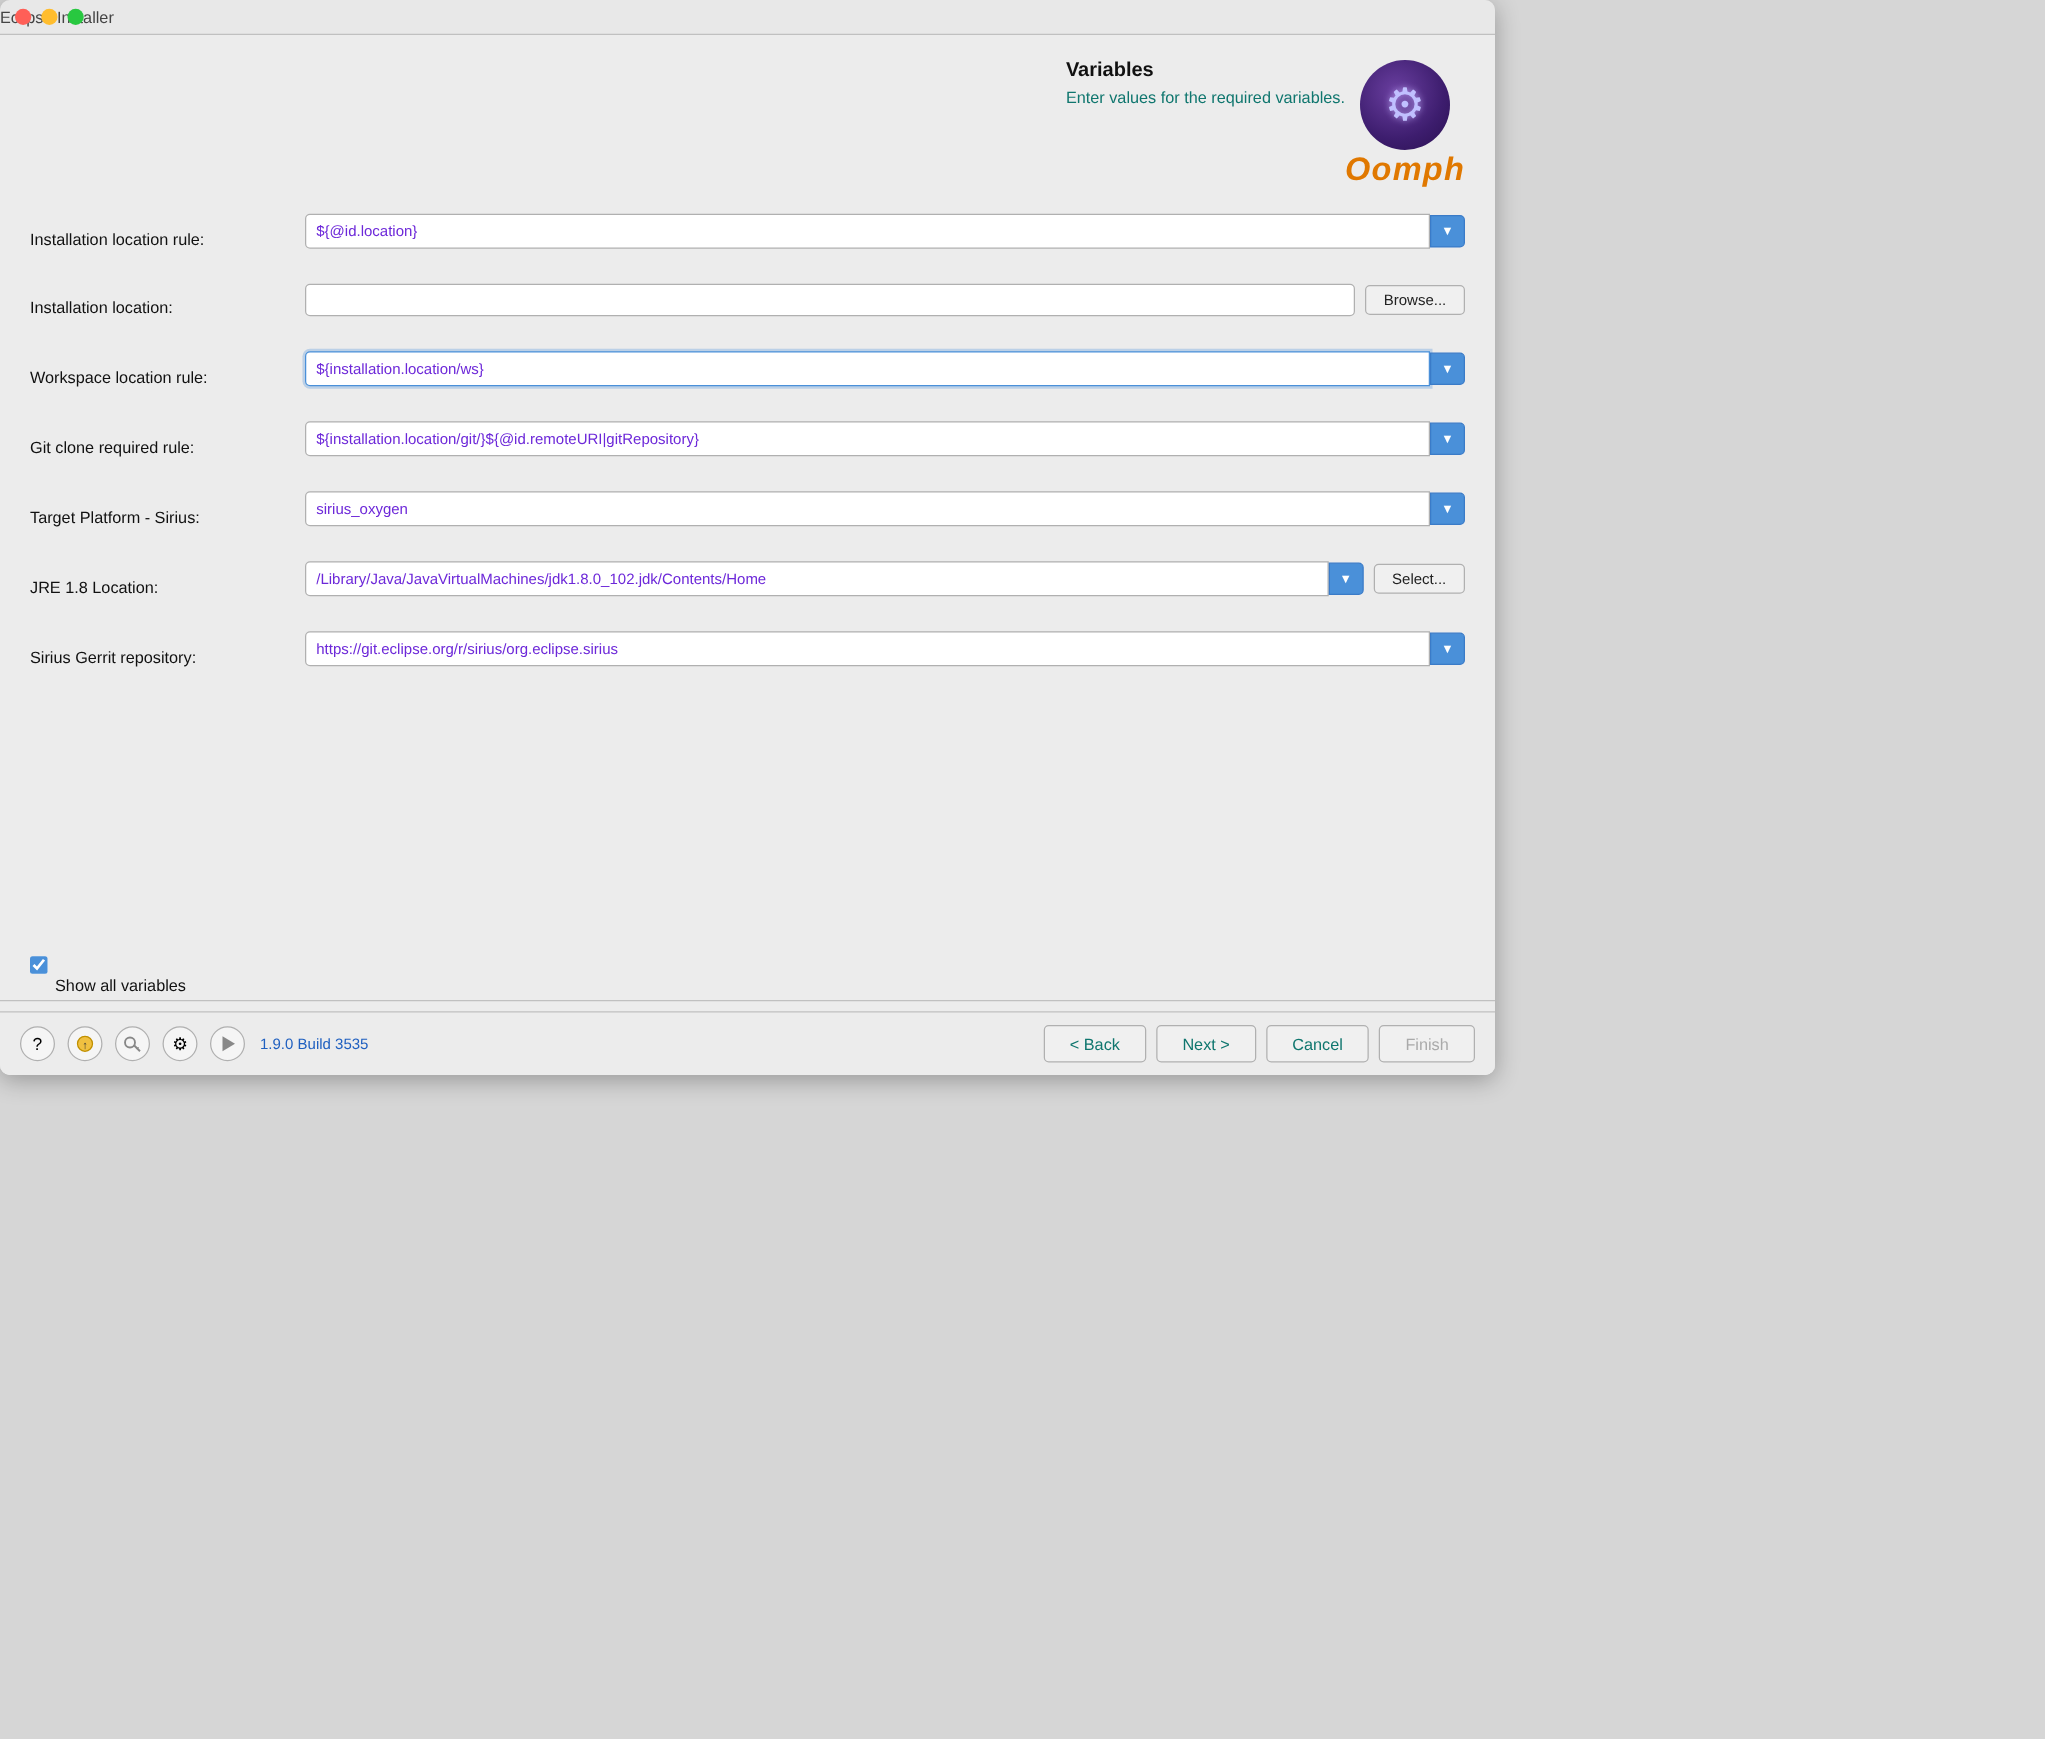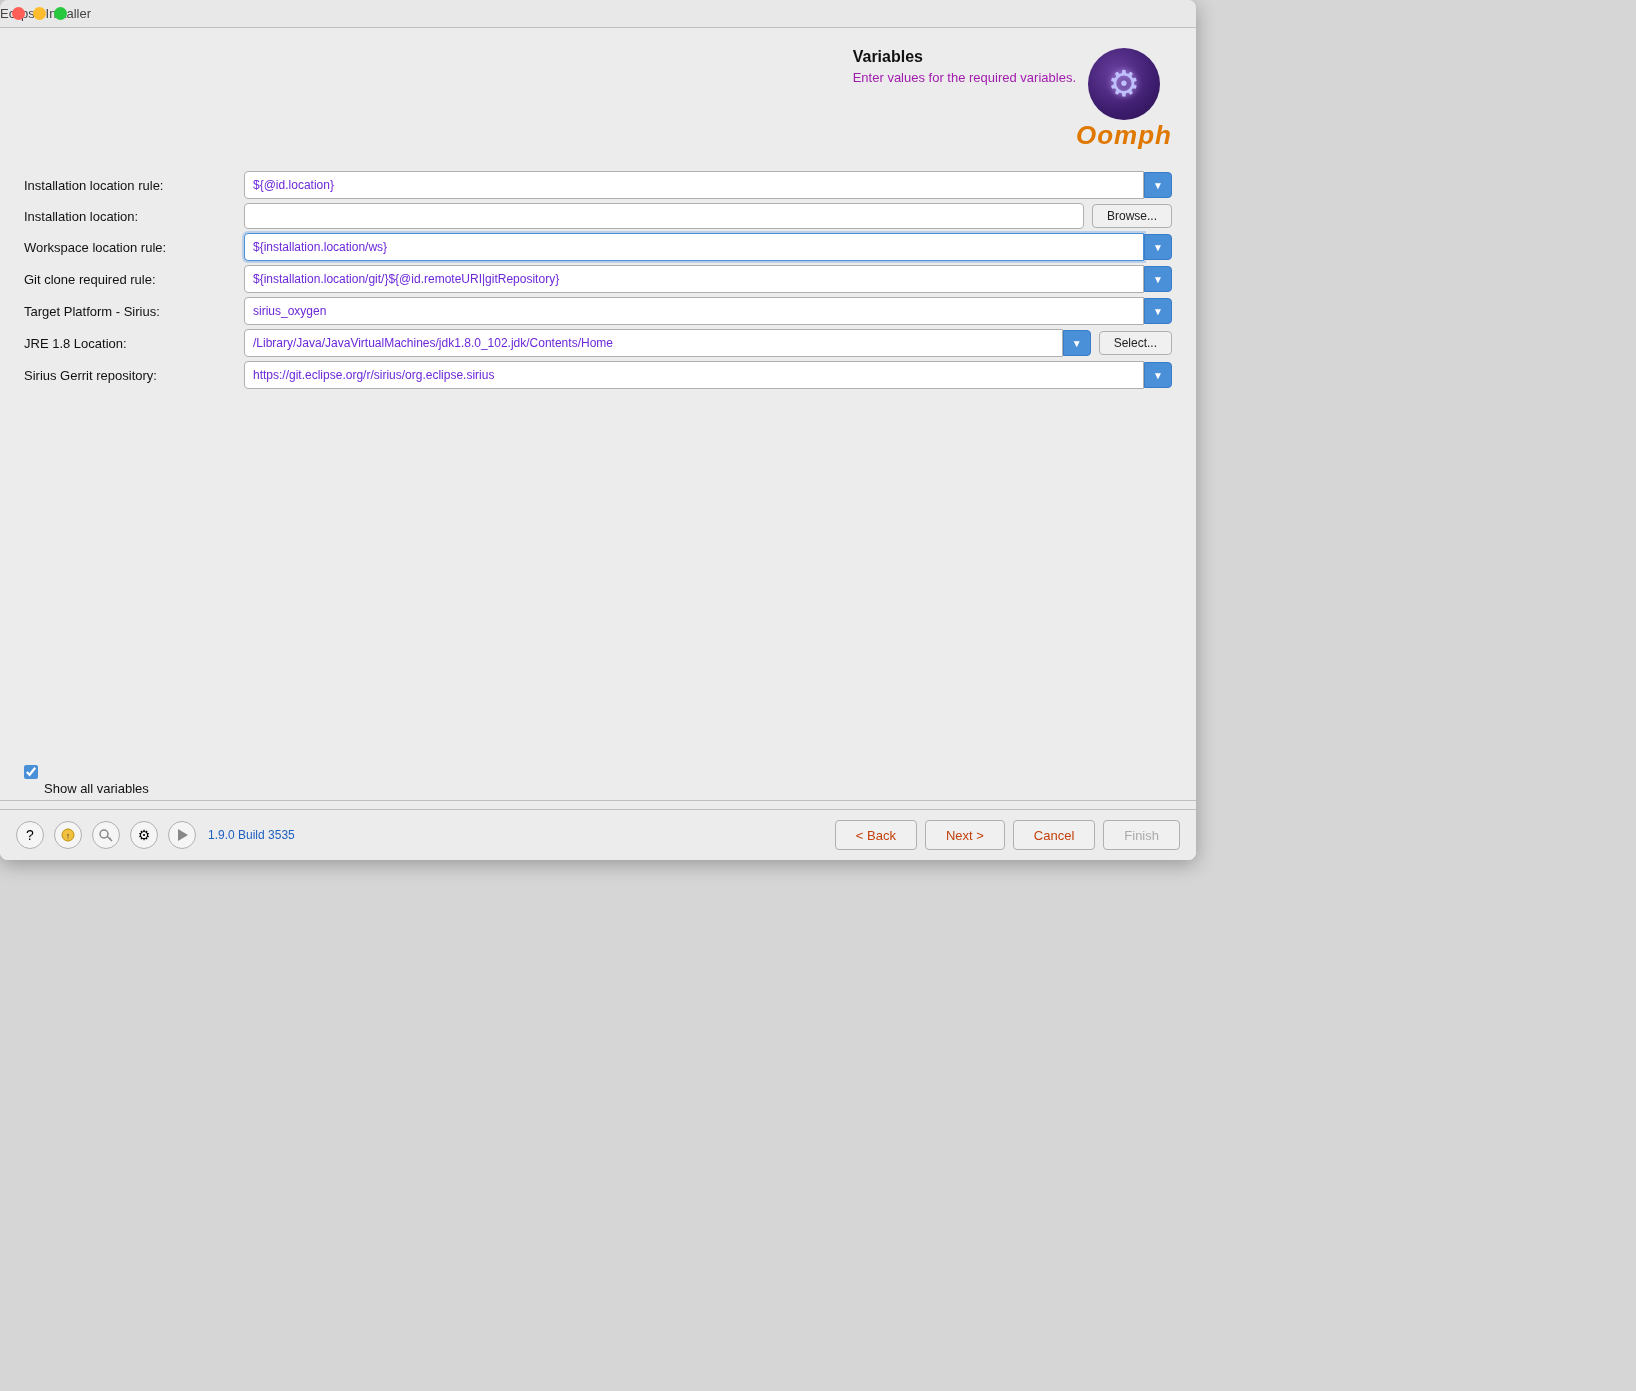--- a/index.html
+++ b/index.html
@@ -74,21 +74,21 @@
 
     .header-left h2 {
       font-size: 16px;
       font-weight: 700;
       color: #111;
       margin-bottom: 4px;
     }
 
     .header-left p {
       font-size: 13px;
-      color: #a21caf;
+      color: #0f766e;
     }
 
     
     .oomph-logo {
       display: flex;
       flex-direction: column;
       align-items: center;
       gap: 0;
     }
 
@@ -119,22 +119,22 @@
       letter-spacing: 1px;
     }
 
     
     .form-area {
       flex: 1;
     }
 
     .form-row {
       display: flex;
-      align-items: center;
-      margin-bottom: 4px;
+      align-items: flex-end;
+      margin-bottom: 28px;
     }
 
     .form-label {
       width: 220px;
       min-width: 220px;
       font-size: 13px;
       color: #111;
       text-align: left;
       padding-right: 10px;
     }
@@ -258,21 +258,21 @@
     }
 
     .nav-btn {
       height: 30px;
       padding: 0 20px;
       background: #f0f0f0;
       border: 1px solid #b0b0b0;
       border-radius: 4px;
       cursor: pointer;
       font-size: 13px;
-      color: #c2410c;
+      color: #0f766e;
     }
 
     .nav-btn:disabled, .nav-btn.disabled {
       color: #aaa;
       cursor: default;
     }
 
     
     .separator {
       height: 1px;

